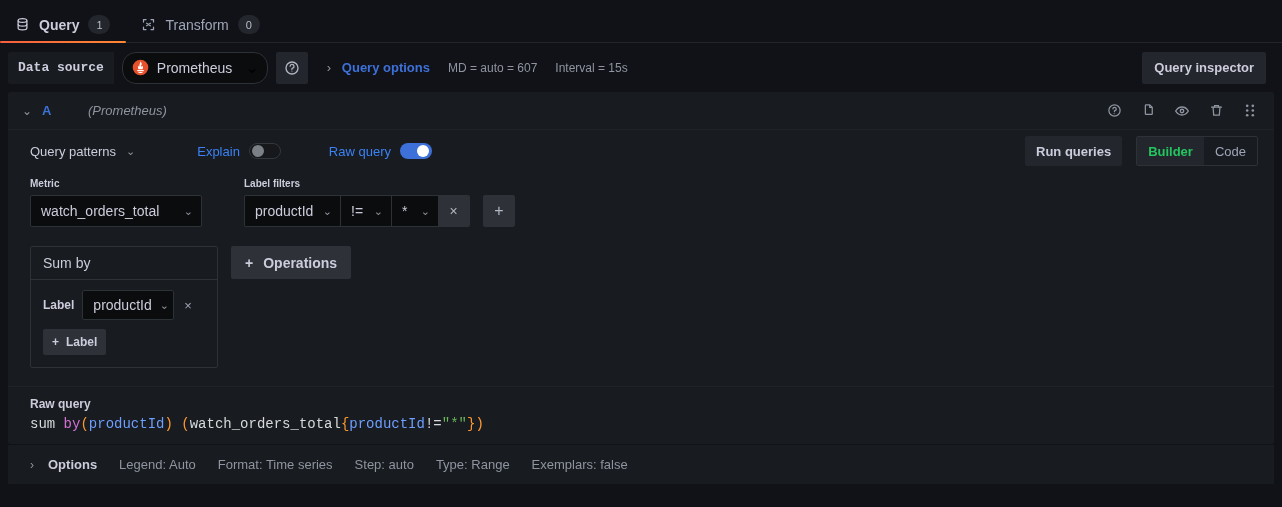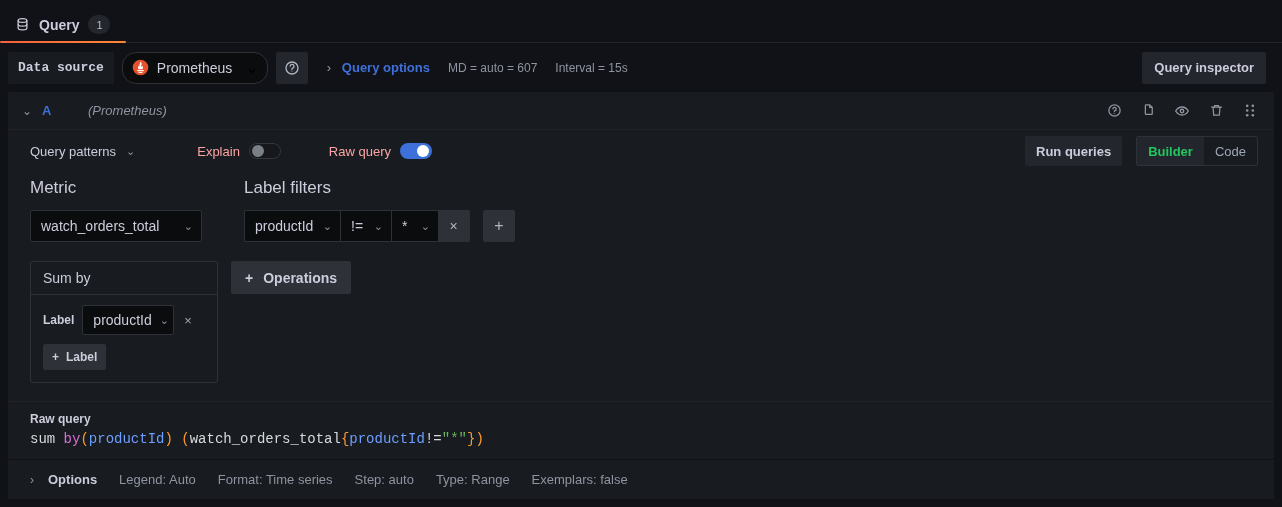--- a/index.html
+++ b/index.html
@@ -80,21 +80,21 @@
   .qhead .dsname2 { color: #8e94a0; font-size: 13px; font-style: italic; }
   .qhead .actions { display: flex; align-items: center; gap: 18px; margin-left: auto; padding-right: 8px; }
   .icon-btn { color: #8e94a0; cursor: pointer; display: flex; align-items: center; justify-content: center; width: 16px; height: 16px; }
 
   
   .qtoolbar { display: flex; align-items: center; height: 42px; padding: 0 8px 0 22px; gap: 0; }
   .patterns { display: flex; align-items: center; gap: 10px; color: #ccccdc; font-size: 13px; cursor: pointer; }
   .patterns .cv { color: #8e94a0; font-size: 11px; }
   .toggle-group { display: flex; align-items: center; gap: 9px; margin-left: 62px; }
   .toggle-group.second { margin-left: 48px; }
-  .toggle-label { color: #fca5a5; font-size: 13px; }
+  .toggle-label { color: #3b82f6; font-size: 13px; }
   .switch { width: 32px; height: 16px; border-radius: 8px; position: relative; cursor: pointer; }
   .switch.off { background: #16181b; border: 1px solid #33383e; }
   .switch.off .knob { left: 2px; background: #7b8087; }
   .switch.on { background: #3d71d9; }
   .switch.on .knob { left: 17px; background: #ffffff; }
   .knob { position: absolute; top: 2px; width: 12px; height: 12px; border-radius: 50%; }
   .switch.off .knob { top: 1px; }
   .runq {
     height: 30px; padding: 0 11px; background: #24262e; border-radius: 2px;
     color: #ccccdc; font-size: 13px; font-weight: bold; display: flex; align-items: center; cursor: pointer;
@@ -103,21 +103,21 @@
   .radiogrp .opt {
     padding: 0 11px; display: flex; align-items: center; font-size: 13px; cursor: pointer;
     color: #9da5b8; background: transparent;
   }
   .radiogrp .opt.sel { background: #24262e; color: #22c55e; font-weight: bold; }
 
   
   .builder { padding: 6px 22px 0 22px; }
   .fieldrow { display: flex; gap: 0; align-items: flex-end; }
   .fieldgrp { display: flex; flex-direction: column; }
-  .flabel { color: #ccccdc; font-size: 17px; font-weight: normal; margin-bottom: 12px; }
+  .flabel { color: #ccccdc; font-size: 10px; font-weight: bold; margin-bottom: 6px; }
   .sel-box {
     height: 32px; background: #0b0c0e; border: 1px solid #2c3235; border-radius: 2px;
     display: flex; align-items: center; padding: 0 8px 0 10px; gap: 8px;
     color: #ccccdc; font-size: 14px; cursor: pointer;
   }
   .sel-box .cv { color: #8e94a0; font-size: 11px; }
   .chipgroup { display: flex; align-items: stretch; }
   .chipgroup .sel-box { border-radius: 0; border-right: none; }
   .chipgroup .sel-box:first-child { border-radius: 2px 0 0 2px; }
   .xbtn {
@@ -182,20 +182,33 @@
     <div class="tab active">
       <span class="ticon">
         <svg width="15" height="15" viewBox="0 0 24 24" fill="none" stroke="#ccccdc" stroke-width="2">
           <ellipse cx="12" cy="5.5" rx="7" ry="3"></ellipse>
           <path d="M5 5.5v6c0 1.7 3.1 3 7 3s7-1.3 7-3v-6"></path>
           <path d="M5 11.5v6c0 1.7 3.1 3 7 3s7-1.3 7-3v-6"></path>
         </svg>
       </span>
       <span>Query</span>
       <span class="badge">1</span>
+    </div>
+    <div class="tab">
+      <span class="ticon">
+        <svg width="15" height="15" viewBox="0 0 24 24" fill="none" stroke="#9da5b8" stroke-width="2" stroke-linecap="round">
+          <path d="M4 4h4M4 4v4"></path>
+            <path d="M20 4h-4M20 4v4"></path>
+          <path d="M4 20h4M4 20v-4"></path>
+            <path d="M20 20h-4M20 20v-4"></path>
+          <path d="M9 14l6-4M9 10l6 4"></path>
+        </svg>
+      </span>
+      <span>Transform</span>
+      <span class="badge">0</span>
     </div>
   </div>
 
   <div class="dsrow">
     <div class="ds-label">Data source</div>
 
     <div class="ds-picker">
       <span>
         <svg width="17" height="17" viewBox="0 0 24 24">
           <circle cx="12" cy="12" r="11" fill="#e6522c"></circle>

